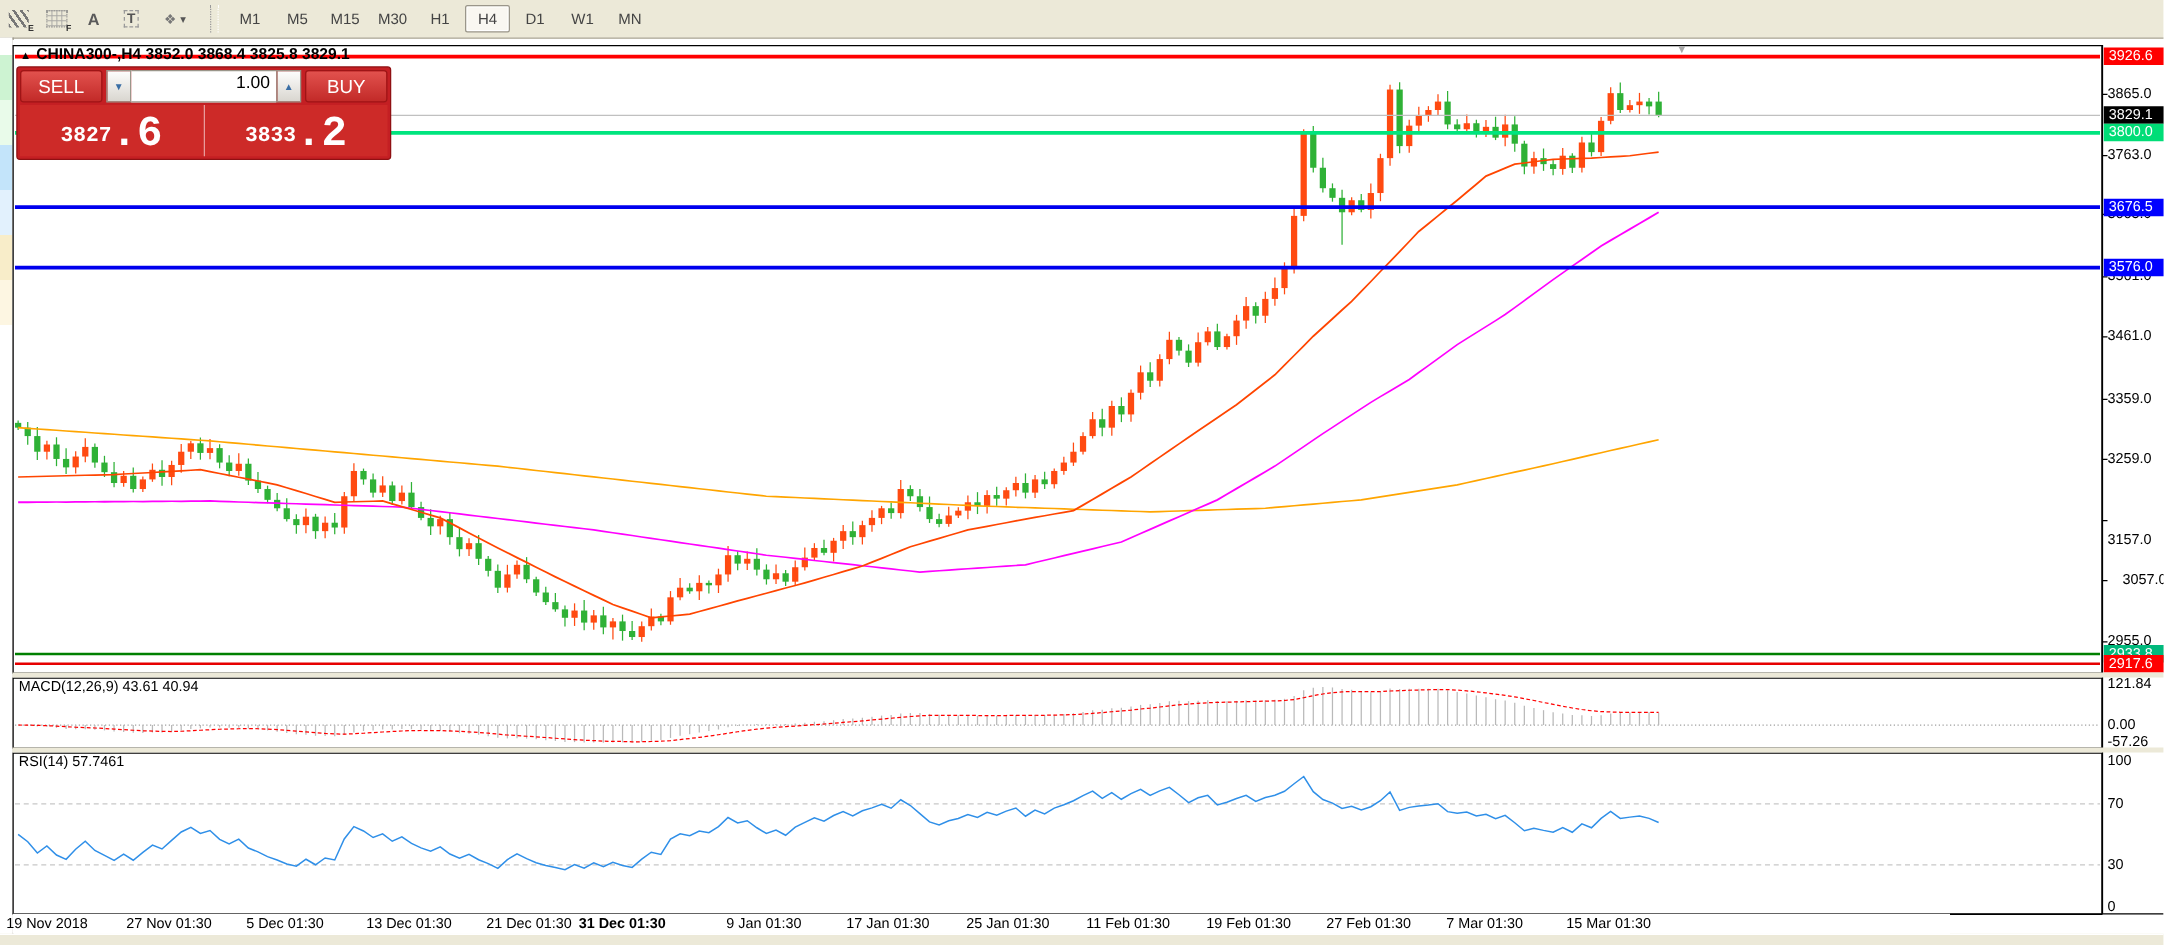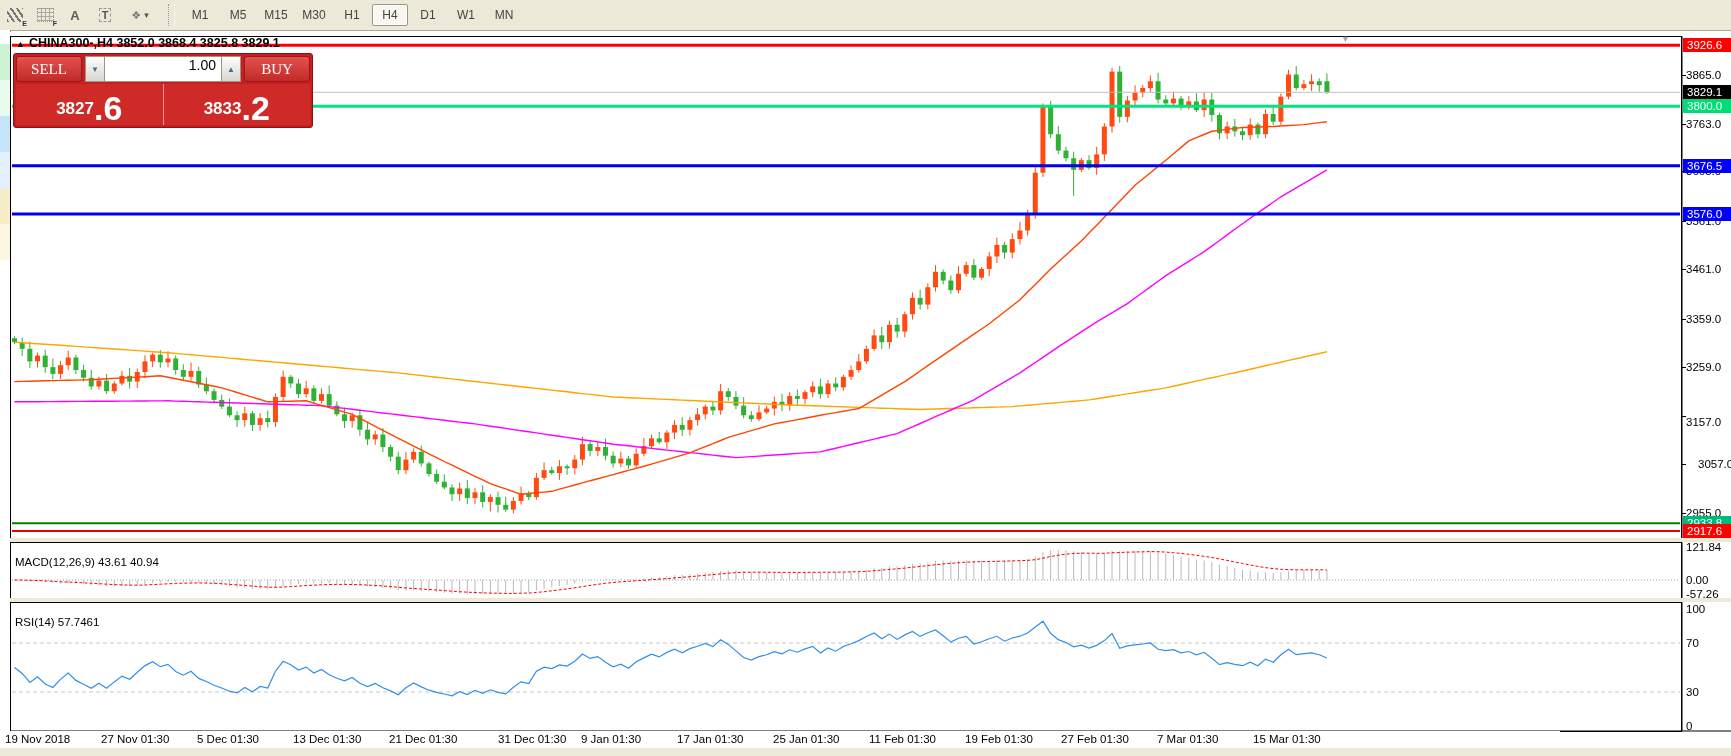--- a/index.html
+++ b/index.html
@@ -25,34 +25,34 @@
      #f8edc9 158px 194px,#fdf6e2 194px 230px,#ffffff 230px 100%);border-right:1px solid #9a968a;}
   #chart-window{position:absolute;left:10px;top:32px;width:1721px;height:714px;background:#fff;}
   #chart-svg{position:absolute;left:-10px;top:-32px;width:1731px;height:756px;z-index:1;}
   .pane-split{position:absolute;left:0;width:1721px;height:4px;background:#ece9d8;z-index:4;}
   .pane-border{position:absolute;border:1px solid #000;z-index:2;pointer-events:none;}
   
   #symbol-title{position:absolute;left:6px;top:4px;z-index:5;font-size:12.5px;font-weight:600;color:#000;}
   #symbol-title .mk{font-size:9px;margin-right:4px;}
   #annotation{position:absolute;left:1227px;top:216px;z-index:5;font-size:44px;font-weight:bold;color:#ff1f1f;
               letter-spacing:1px;white-space:nowrap;}
-  #macd-label,#rsi-label{position:absolute;left:5px;z-index:5;font-size:11.5px;color:#000;margin-top:12px;}
+  #macd-label,#rsi-label{position:absolute;left:5px;z-index:5;font-size:11.5px;color:#000;}
   #shift-marker{position:absolute;left:1331px;top:2px;z-index:5;color:#a9a9a9;font-size:9px;}
   
   #trade-panel{position:absolute;left:3px;top:21px;width:294px;z-index:6;background:#c41f23;
                border:1px solid #8f1013;border-radius:3px;padding:2px;}
   #tp-row1{display:flex;height:26px;}
   .tp-btn{flex:0 0 64px;display:flex;align-items:center;justify-content:center;color:#fff;font-size:15px;
-          background:linear-gradient(#e2524e,#c22a28);border:1px solid #9e1516;border-radius:3px;cursor:pointer;font-family:Liberation Serif, serif;}
+          background:linear-gradient(#e2524e,#c22a28);border:1px solid #9e1516;border-radius:3px;cursor:pointer;}
   #tp-spin{flex:1;display:flex;margin:0 3px;background:#c41f23;}
   .spin-btn{width:18px;background:linear-gradient(#fdfdfd,#d9d6cf);border:1px solid #9a968a;color:#3a6ea5;
             font-size:8px;display:flex;align-items:center;justify-content:center;cursor:pointer;}
   #vol-input{flex:1;border:1px solid #9a968a;border-left:none;border-right:none;background:#fff;color:#000;
              font-size:14px;text-align:right;padding-right:5px;min-width:60px;}
-  #tp-row2{display:flex;height:41px;margin-top:2px;}
+  #tp-row2{display:flex;height:41px;margin-top:2px;font-family:Liberation Mono, monospace;}
   .tp-cell{flex:1;display:flex;align-items:flex-end;justify-content:center;color:#fff;background:#cd2a28;}
   .tp-cell:first-child{border-right:1px solid #e89b9b;}
   .pr-main{font-size:17px;font-weight:bold;padding-bottom:6px;}
   .pr-big{font-size:34px;font-weight:bold;line-height:1;}
   
   .y-tick-label{position:absolute;left:1676px;z-index:2;font-size:11.5px;color:#000;transform:translateY(-50%);}
   .y-tick-dash{position:absolute;left:1672px;width:4px;height:1px;background:#000;z-index:2;}
   .price-badge{position:absolute;left:1673px;width:50px;height:14px;z-index:3;color:#fff;font-size:11.5px;
                line-height:14px;padding-left:4px;transform:translateY(-50%);}
   .axis-label{position:absolute;left:1676px;z-index:2;font-size:11.5px;color:#000;transform:translateY(-50%);}
@@ -683,21 +683,21 @@
         <div class="y-tick-label" style="top: 139.262px;">3665.0</div>
         <div class="y-tick-dash" style="top: 189.318px;"></div>
         <div class="y-tick-label" style="top: 189.318px;">3561.0</div>
         <div class="y-tick-dash" style="top: 237.449px;"></div>
         <div class="y-tick-label" style="top: 237.449px;">3461.0</div>
         <div class="y-tick-dash" style="top: 286.543px;"></div>
         <div class="y-tick-label" style="top: 286.543px;">3359.0</div>
         <div class="y-tick-dash" style="top: 334.674px;"></div>
         <div class="y-tick-label" style="top: 334.674px;">3259.0</div>
         <div class="y-tick-dash" style="top: 383.767px;"></div>
-        <div class="y-tick-label" style="top: 390px; text-align: right;">3157.0</div>
+        <div class="y-tick-label" style="top: 400px; text-align: right;">3157.0</div>
         <div class="y-tick-dash" style="top: 431.898px;"></div>
         <div class="y-tick-label" style="top: 431.898px; margin-left: 12px;">3057.0</div>
         <div class="y-tick-dash" style="top: 480.992px;"></div>
         <div class="y-tick-label" style="top: 480.992px;">2955.0</div>
         <div class="price-badge" style="top: 13.3513px; background: rgb(255, 0, 0);">3926.6</div>
         <div class="price-badge" style="top: 60.279px; background: rgb(0, 0, 0);">3829.1</div>
         <div class="price-badge" style="top: 74.2852px; background: rgb(0, 221, 119);">3800.0</div>
         <div class="price-badge" style="top: 133.727px; background: rgb(0, 0, 255);">3676.5</div>
         <div class="price-badge" style="top: 182.099px; background: rgb(0, 0, 255);">3576.0</div>
         <div class="price-badge" style="top: 491.196px; background: rgb(0, 185, 124);">2933.8</div>
@@ -709,21 +709,21 @@
         <div class="axis-label" style="top: 611px;">70</div>
         <div class="axis-label" style="top: 660px;">30</div>
         <div class="axis-label" style="top: 694px;">0</div>
       </div>
     <div id="time-axis">
         <div class="t-label" style="left: -5px;">19 Nov 2018</div>
         <div class="t-label" style="left: 91px;">27 Nov 01:30</div>
         <div class="t-label" style="left: 187px;">5 Dec 01:30</div>
         <div class="t-label" style="left: 283px;">13 Dec 01:30</div>
         <div class="t-label" style="left: 379px;">21 Dec 01:30</div>
-        <div class="t-label" style="left: 488px;">31 Dec 01:30</div>
+        <div class="t-label" style="left: 453px; font-weight: bold;">31 Dec 01:30</div>
         <div class="t-label" style="left: 571px;">9 Jan 01:30</div>
         <div class="t-label" style="left: 667px;">17 Jan 01:30</div>
         <div class="t-label" style="left: 763px;">25 Jan 01:30</div>
         <div class="t-label" style="left: 859px;">11 Feb 01:30</div>
         <div class="t-label" style="left: 955px;">19 Feb 01:30</div>
         <div class="t-label" style="left: 1051px;">27 Feb 01:30</div>
         <div class="t-label" style="left: 1147px;">7 Mar 01:30</div>
         <div class="t-label" style="left: 1243px;">15 Mar 01:30</div>
       </div>
   </div>

